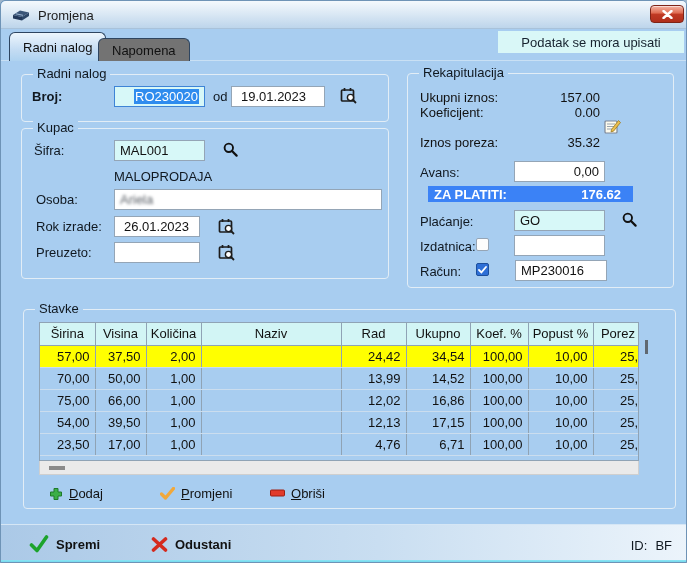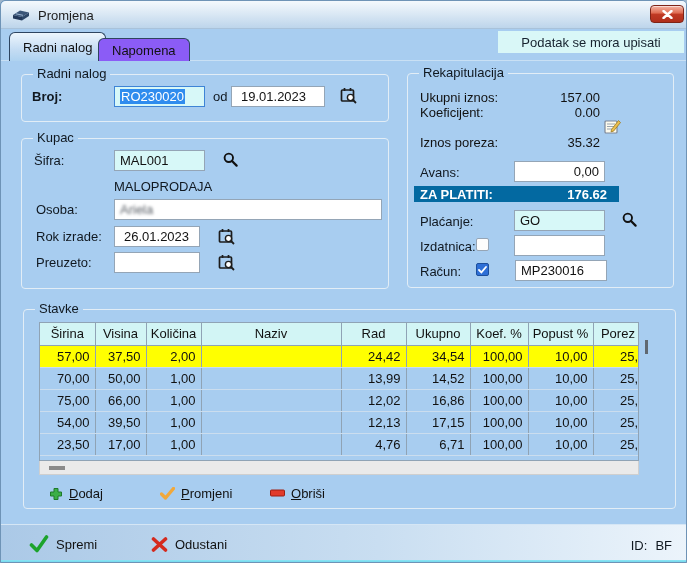--- a/index.html
+++ b/index.html
@@ -28,60 +28,60 @@
     box-shadow:inset 0 1px 0 rgba(255,255,255,.55);
     display:flex; align-items:center; justify-content:center; cursor:pointer;
   }
 
   
   #tabline { position:absolute; left:0; top:59px; width:687px; height:1px; background:#C9E0F4; z-index:1; }
   .tab { position:absolute; z-index:2; display:flex; align-items:center; padding:0 13px;
          border:1px solid #2E4560; border-bottom:none; border-radius:6px 6px 0 0; }
   #tab-radni { left:8px; top:31px; height:29px;
     background:linear-gradient(180deg,#EDF6FD 0%, #C4DCF3 60%, #AED2F0 100%); }
-  #tab-napomena { left:97px; top:37px; height:23px; background:#8b5cf6; }
+  #tab-napomena { left:97px; top:37px; height:23px; background:#737373; }
 
   #hint-box {
     position:absolute; left:497px; top:30px; width:186px; height:22px; z-index:2;
     background:#D9F7F7; color:#16222e;
     display:flex; align-items:center; justify-content:center;
   }
 
   
   .group { position:absolute; border:1px solid #E2EDF6; border-radius:4px; }
   .group > .group-label {
     position:absolute; top:-9px; left:11px; background:#A8CDF0; padding:0 4px; color:#101820;
   }
 
   #grp-radni  { left:20px;  top:73px;  width:368px; height:48px;  }
-  #grp-kupac  { left:20px;  top:137px; width:368px; height:151px; }
+  #grp-kupac  { left:20px;  top:127px; width:368px; height:151px; }
   #grp-rekap  { left:406px; top:72px;  width:267px; height:215px; }
   #grp-stavke { left:22px;  top:308px; width:653px; height:200px; }
 
   .lbl { position:absolute; white-space:nowrap; color:#101820; }
   .bold { font-weight:bold; }
 
   .field {
     position:absolute; height:21px; background:#fff; border:1px solid #94A5B6;
     display:flex; align-items:center; padding:0 5px; white-space:nowrap; overflow:hidden;
   }
   .field.cyan { background:#D7F8F8; }
-  .field.focus { border:1px solid #3E84D6; }
+  .field.focus { border:1px solid #3E84D6;justify-content:flex-end; }
   .field.num { justify-content:flex-end; }
   .sel-text { background:#2F8CEE; color:#fff; padding:0 1px; }
   .redact { filter:blur(1.7px); color:#5a5f66; }
 
   .ibtn { position:absolute; cursor:pointer; line-height:0; }
 
   
   .rk-row { position:absolute; left:0; width:100%; height:15px; }
   .rk-lbl { position:absolute; left:12px; }
   .rk-val { position:absolute; left:100px; width:92px; text-align:right; }
   #zap-bar {
-    position:absolute; left:6px; top:112px; width:205px; height:16px; background:#0369a1;
+    position:absolute; left:20px; top:112px; width:205px; height:16px; background:#3b82f6;
     color:#fff; font-weight:bold; display:flex; align-items:center;
   }
   #zap-bar .zl { margin-left:6px; }
   #zap-bar .zv { position:absolute; right:12px; }
 
   .cb { position:absolute; width:13px; height:13px; background:#FDFDFD;
         border:1px solid #96A5B5; border-radius:2px; cursor:pointer;
         display:flex; align-items:center; justify-content:center; }
   .cb.checked { background:#2E6FD6; border-color:#1D4F9C; }
   .cb .mark { display:none; }
@@ -118,21 +118,21 @@
   .ak { display:inline-block; }
   .ak::first-letter { text-decoration:underline; }
 
   
   #footer {
     position:absolute; left:0; top:523px; width:687px; height:40px;
     background:linear-gradient(90deg,#ABC9E7 0%, #C9DEF1 55%, #ECF4FB 100%);
     border-top:1px solid #D5E6F5;
   }
   .foot-btn { position:absolute; top:9px; display:flex; align-items:center; gap:7px;
-              height:20px; cursor:pointer; }
+              height:20px; cursor:pointer;font-weight:bold; }
   #btn-spremi { left:28px; } #btn-odustani { left:150px; }
   #id-box { position:absolute; right:16px; top:13px; display:flex; gap:8px; color:#101820; }
   #frame-bottom { position:absolute; left:0; top:559px; width:687px; height:4px;
                   background:linear-gradient(180deg,#8CE4F4,#5ECFE6); }
 </style>
 </head>
 <body>
 
 <div id="window">
 

